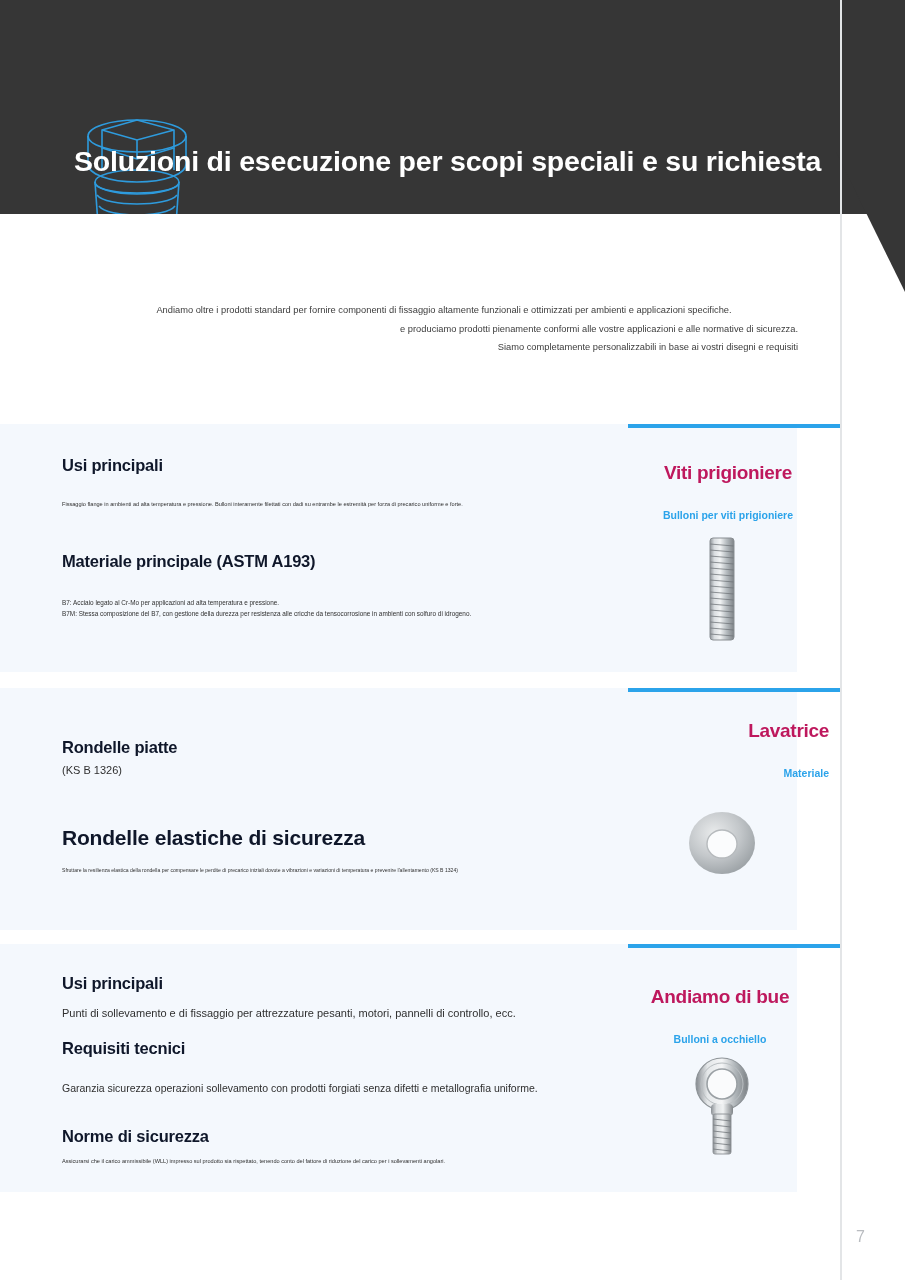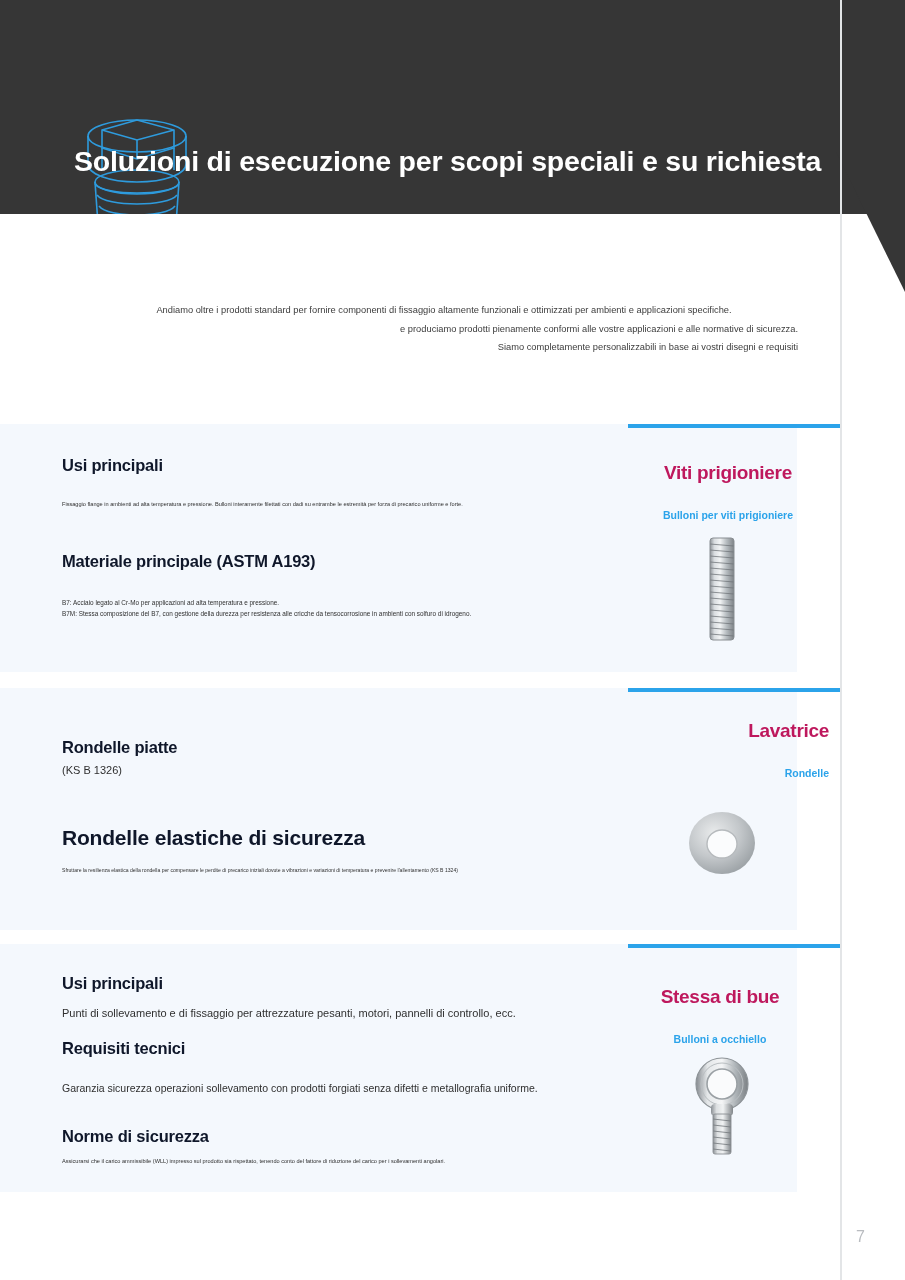--- a/index.html
+++ b/index.html
@@ -312,21 +312,21 @@
       </div>
       <div class="sec-title blk2-title">Rondelle elastiche di sicurezza</div>
       <div class="sec-body blk2-body">Sfruttare la resilienza elastica della rondella per compensare le perdite di precarico iniziali dovute a vibrazioni e variazioni di temperatura e prevenire l'allentamento (KS B 1324)</div>
     </div>
   </div>
 
   <div class="panel p2">
     <div class="panel-bar"></div>
     <div class="panel-head">
       <div class="panel-title">Lavatrice</div>
-      <div class="panel-sub">Rondelle</div>
+      <div class="panel-sub">Materiale</div>
     </div>
     <div class="panel-art">
       <svg width="70" height="66" viewBox="0 0 70 66">
         <defs>
           <radialGradient id="wash-g" cx="38%" cy="34%" r="72%">
             <stop offset="0%" stop-color="#e9ebec"></stop>
             <stop offset="55%" stop-color="#c3c7ca"></stop>
             <stop offset="100%" stop-color="#9aa0a4"></stop>
           </radialGradient>
         </defs>
@@ -344,21 +344,21 @@
       <div class="sec-title blk2-title">Requisiti tecnici</div>
       <div class="sec-body blk2-body">Garanzia sicurezza operazioni sollevamento con prodotti forgiati senza difetti e metallografia uniforme.</div>
       <div class="sec-title blk3-title">Norme di sicurezza</div>
       <div class="sec-body blk3-body">Assicurarsi che il carico ammissibile (WLL) impresso sul prodotto sia rispettato, tenendo conto del fattore di riduzione del carico per i sollevamenti angolari.</div>
     </div>
   </div>
 
   <div class="panel p3">
     <div class="panel-bar"></div>
     <div class="panel-head">
-      <div class="panel-title">Stessa di bue</div>
+      <div class="panel-title">Andiamo di bue</div>
       <div class="panel-sub">Bulloni a occhiello</div>
     </div>
     <div class="panel-art">
       <svg width="60" height="102" viewBox="0 0 60 102">
         <defs>
           <linearGradient id="eye-g" x1="0" y1="0" x2="1" y2="0">
             <stop offset="0%" stop-color="#868b90"></stop>
             <stop offset="22%" stop-color="#e4e7e9"></stop>
             <stop offset="50%" stop-color="#f4f5f6"></stop>
             <stop offset="76%" stop-color="#aeb4b8"></stop>

